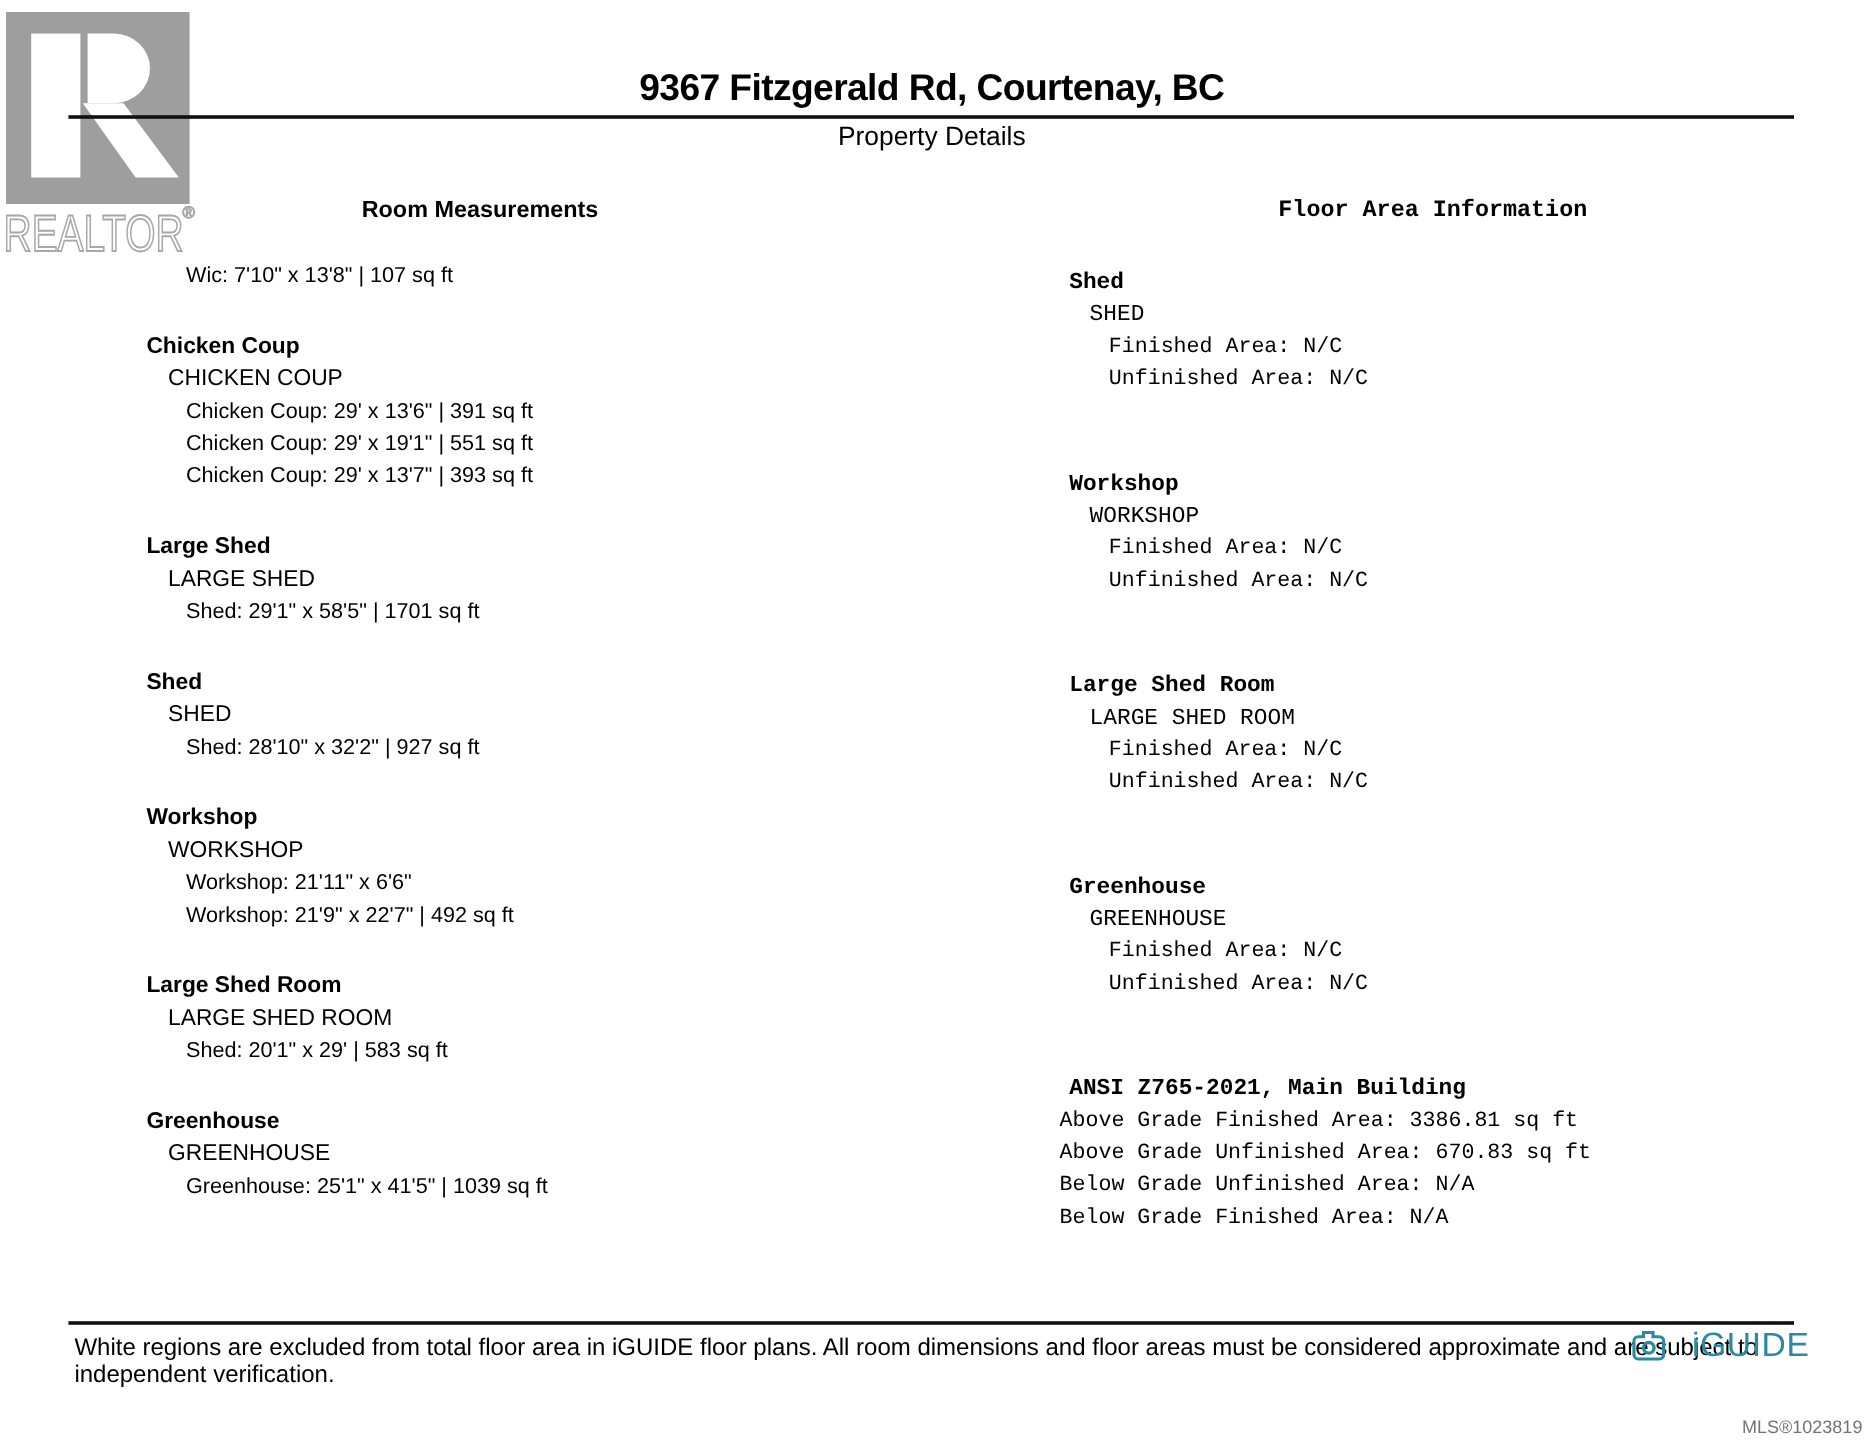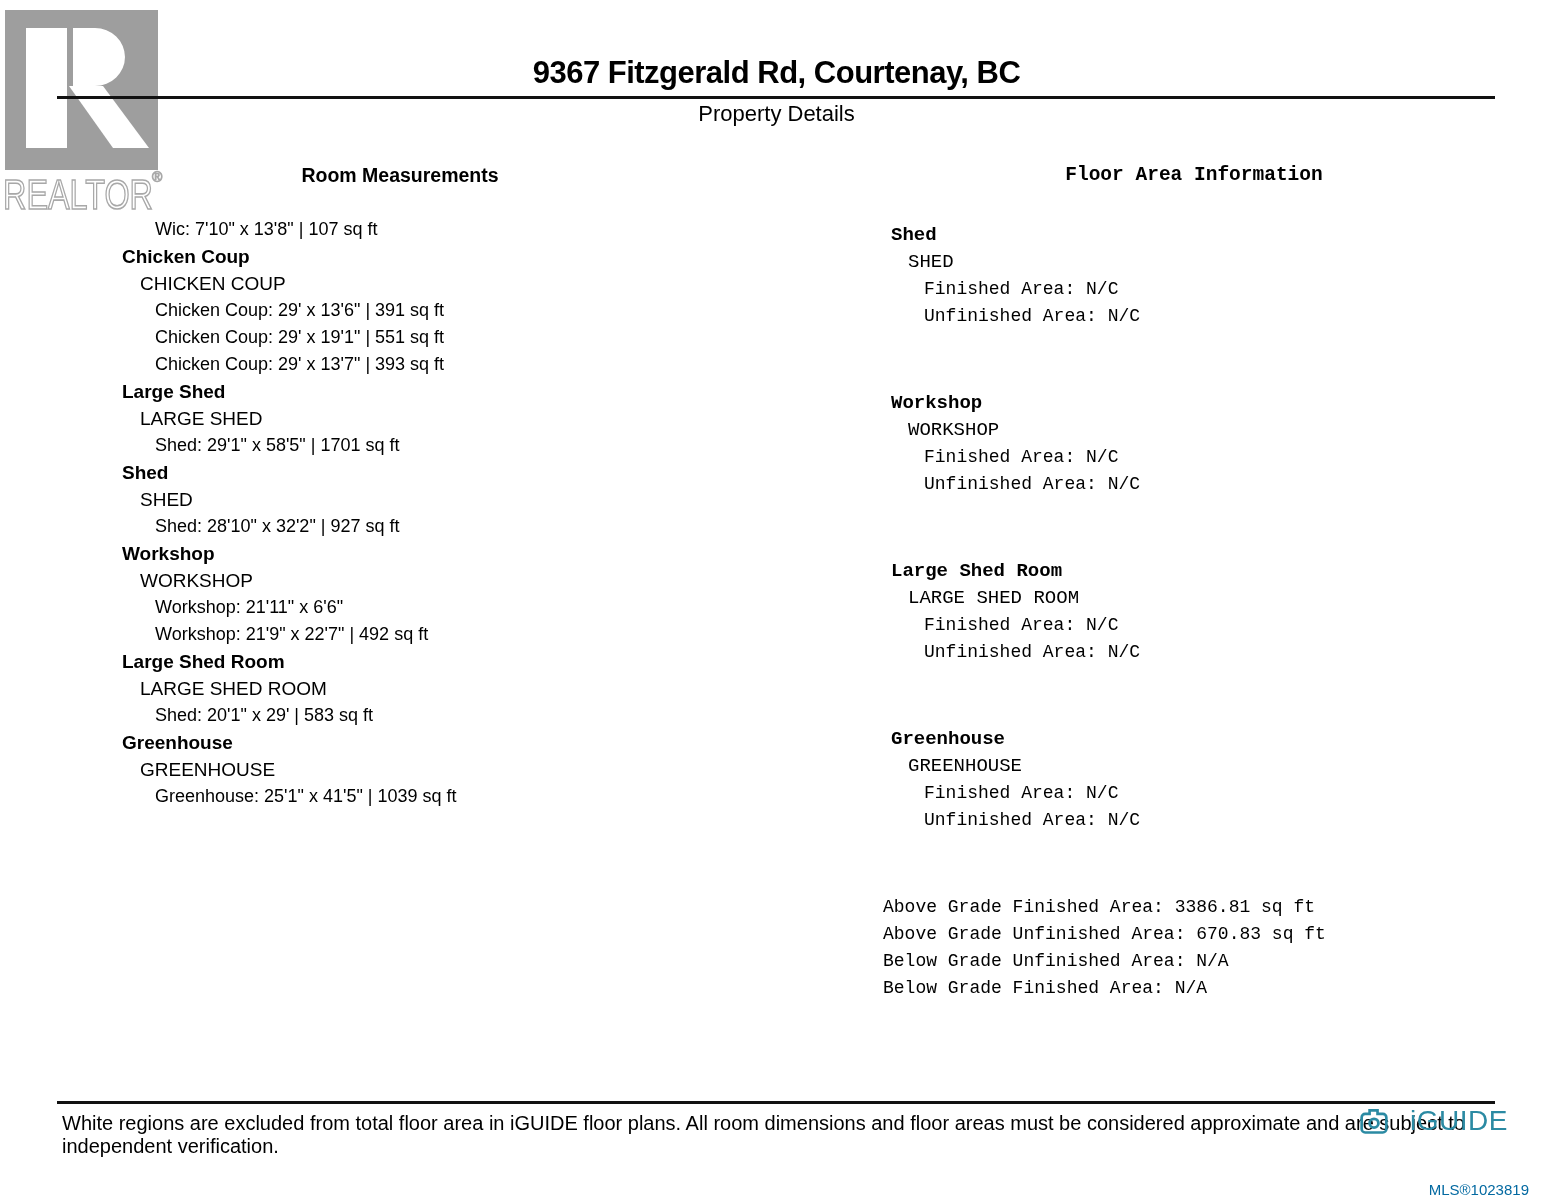--- a/index.html
+++ b/index.html
@@ -19,38 +19,38 @@
   .subtitle {
     position:absolute; top:101px; left:0; width:100%; text-align:center;
     font-size:22px; font-weight:normal; z-index:2;
   }
   
   .col { position:absolute; top:162px; font-size:18px; line-height:27px; z-index:2; }
   .col-left  { left:70px;  width:660px; }
   .col-right { left:834px; width:720px;font-family:Liberation Mono, monospace; }
   .col h2 { font-size:19.5px; font-weight:bold; margin:0; line-height:27px;text-align:center; }
   .orphan { margin-top:27px; margin-left:85px; }
-  .group { }
+  .group { margin-top:32px; }
   .col-right .group { margin-top:60px; }
   .col-right .group:first-of-type { margin-top:33px; }
   .g-title { font-weight:bold; font-size:19px; }
   .col-left  .g-title { margin-left:52px; }
   .col-right .g-title { margin-left:57px; }
   .g-caps { font-size:19px; }
   .col-left  .g-caps { margin-left:70px; }
   .col-right .g-caps { margin-left:74px; }
   .col-left  .g-line { margin-left:85px; }
   .col-right .g-line { margin-left:90px; }
   .col-right .group.no-caps .g-line { margin-left:49px; }
   
   .rule-bottom { position:absolute; top:1101px; left:57px; width:1438px; height:3px; background:#111; z-index:2; }
   .disclaimer { position:absolute; left:62px; top:1112px; font-size:20px; z-index:2; }
   .brand { position:absolute; left:1359px; top:1105px; display:flex; align-items:center; gap:21px; z-index:2; }
   .brand-text { font-size:28px; letter-spacing:0.5px; }
-  .mls { position:absolute; right:24px; top:1181px; font-size:15px; color:#0369a1; z-index:2; }
+  .mls { position:absolute; right:1px; top:1181px; font-size:15px; color:#737373; z-index:2; }
 </style>
 </head>
 <body>
 
 <div class="page">
 
   <div class="watermark">
     <svg width="162" height="214" viewBox="0 0 162 214">
       <rect x="2" y="2" width="153" height="160" fill="#9e9e9e"></rect>
       <rect x="23" y="20" width="41" height="120" fill="#ffffff"></rect>
@@ -126,20 +126,21 @@
           <div class="g-line">Finished Area: N/C</div>
           <div class="g-line">Unfinished Area: N/C</div>
         </div>
         <div class="group">
           <div class="g-title">Greenhouse</div>
           <div class="g-caps">GREENHOUSE</div>
           <div class="g-line">Finished Area: N/C</div>
           <div class="g-line">Unfinished Area: N/C</div>
         </div>
         <div class="group no-caps">
+          <div class="g-title">ANSI Z765-2021, Main Building</div>
           <div class="g-line">Above Grade Finished Area: 3386.81 sq ft</div>
           <div class="g-line">Above Grade Unfinished Area: 670.83 sq ft</div>
           <div class="g-line">Below Grade Unfinished Area: N/A</div>
           <div class="g-line">Below Grade Finished Area: N/A</div>
         </div>
       </div>
   </div>
 
   <div class="rule-bottom"></div>
   <div class="disclaimer">White regions are excluded from total floor area in iGUIDE floor plans. All room dimensions and floor areas must be considered approximate and are subject to independent verification.</div>

